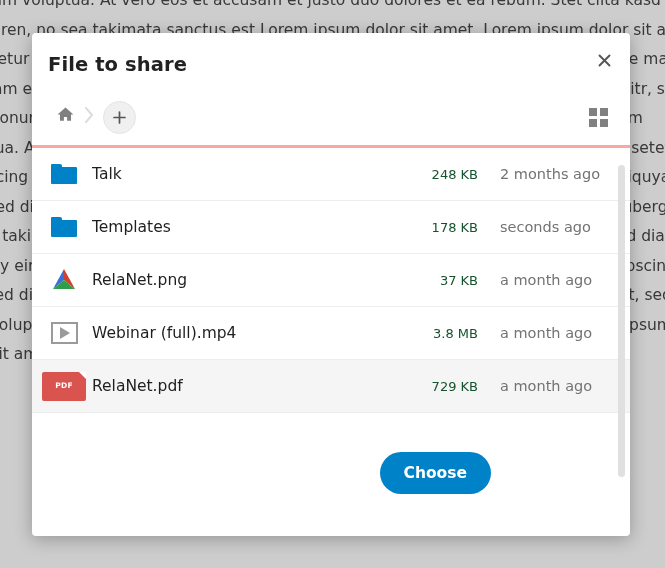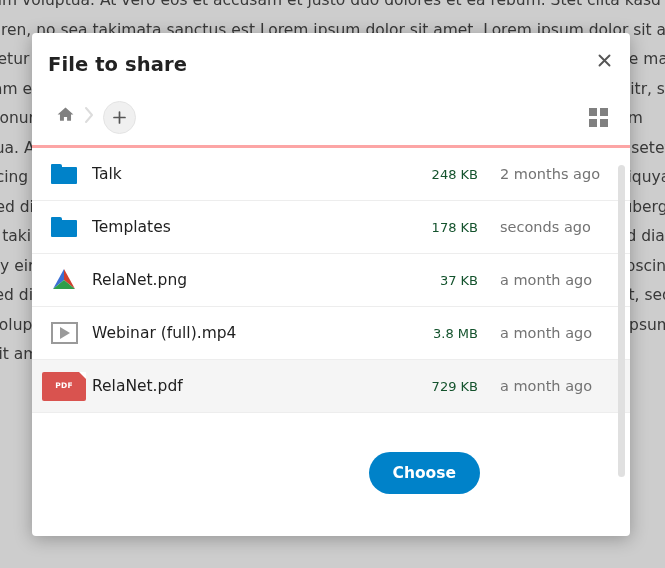--- a/index.html
+++ b/index.html
@@ -282,21 +282,21 @@
     width: 7px;
     height: 312px;
     background: #e0e0e0;
     border-radius: 4px;
     cursor: pointer;
   }
 
   
   #footer {
     position: absolute;
-    left: 0;
+    left: 11px;
     bottom: 0;
     width: 474px;
     height: 58px;
   }
 
   .choose-btn {
     position: absolute;
     right: 26px;
     top: -26px;
     padding: 0 24px;

